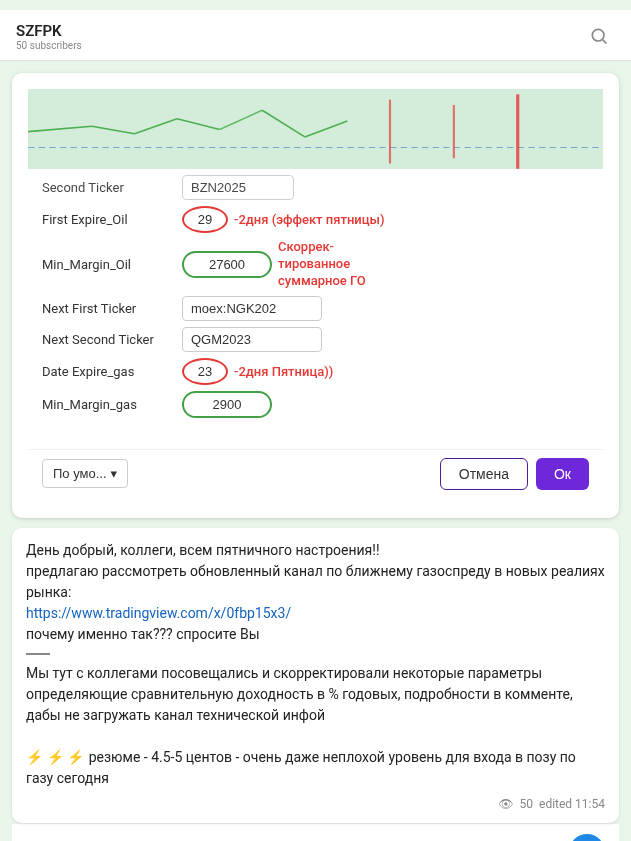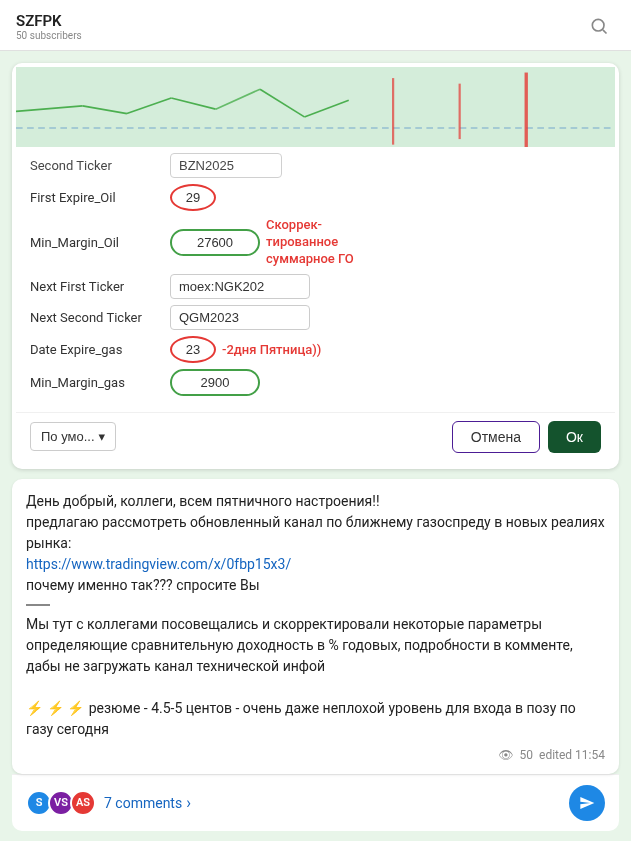--- a/index.html
+++ b/index.html
@@ -12,20 +12,21 @@
     }
 
     
     .channel-header {
       background: #fff;
       padding: 10px 16px 8px 16px;
       display: flex;
       align-items: center;
       justify-content: space-between;
       border-bottom: 1px solid #e0e0e0;
+      margin-top: 10px;
     }
     .channel-info { display: flex; flex-direction: column; }
     .channel-name { font-size: 15px; font-weight: 600; color: #222; }
     .channel-subs { font-size: 10px; color: #888; }
     .search-icon-btn {
       width: 32px; height: 32px;
       display: flex; align-items: center; justify-content: center;
       cursor: pointer; color: #888;
     }
 
@@ -35,21 +36,21 @@
       padding: 12px 8px;
       display: flex;
       flex-direction: column;
       gap: 0;
     }
 
     
     .dialog-card {
       background: #fff;
       border-radius: 10px;
-      padding: 4px;
+      padding: 16px;
       margin: 0 4px 0 4px;
       box-shadow: 0 1px 4px rgba(0,0,0,0.15);
       overflow: hidden;
       position: relative;
     }
 
     
     .chart-area {
       height: 80px;
       background: linear-gradient(to right, #c8e6c9 0%, #e8f5e9 100%);
@@ -126,20 +127,21 @@
       max-width: 160px;
     }
 
     
     .dialog-footer {
       display: flex;
       align-items: center;
       justify-content: space-between;
       padding: 8px 14px 12px 14px;
       border-top: 1px solid #f0f0f0;
+      margin-top: 15px;
     }
     .dropdown-btn {
       border: 1px solid #ccc;
       border-radius: 4px;
       padding: 6px 10px;
       font-size: 13px;
       background: #fff;
       cursor: pointer;
       display: flex; align-items: center; gap: 4px;
       color: #333;
@@ -152,21 +154,21 @@
       font-size: 14px;
       background: #fff;
       cursor: pointer;
       color: #333;
     }
     .btn-ok {
       border: none;
       border-radius: 6px;
       padding: 7px 18px;
       font-size: 14px;
-      background: #14532d;
+      background: #6d28d9;
       cursor: pointer;
       color: #fff;
       font-weight: 500;
       text-align: right;
     }
 
     
     .message-bubble {
       background: #fff;
       border-radius: 10px;
@@ -278,20 +280,21 @@
     <div class="form-body">
 
       <div class="partial-row">
         <span class="form-label">Second Ticker</span>
         <input class="form-input" type="text" value="BZN2025" style="">
       </div>
 
       <div class="form-row">
         <span class="form-label">First Expire_Oil</span>
         <input class="form-input highlight-red" type="text" value="29" style="">
+        <span class="annotation">-2дня (эффект пятницы)</span>
       </div>
 
       <div class="form-row">
         <span class="form-label">Min_Margin_Oil</span>
         <input class="form-input highlight-green" type="text" value="27600" style="">
         <span class="annotation-green">Скоррек-<br>тированное<br>суммарное ГО</span>
       </div>
 
       <div class="form-row">
         <span class="form-label">Next First Ticker</span>

